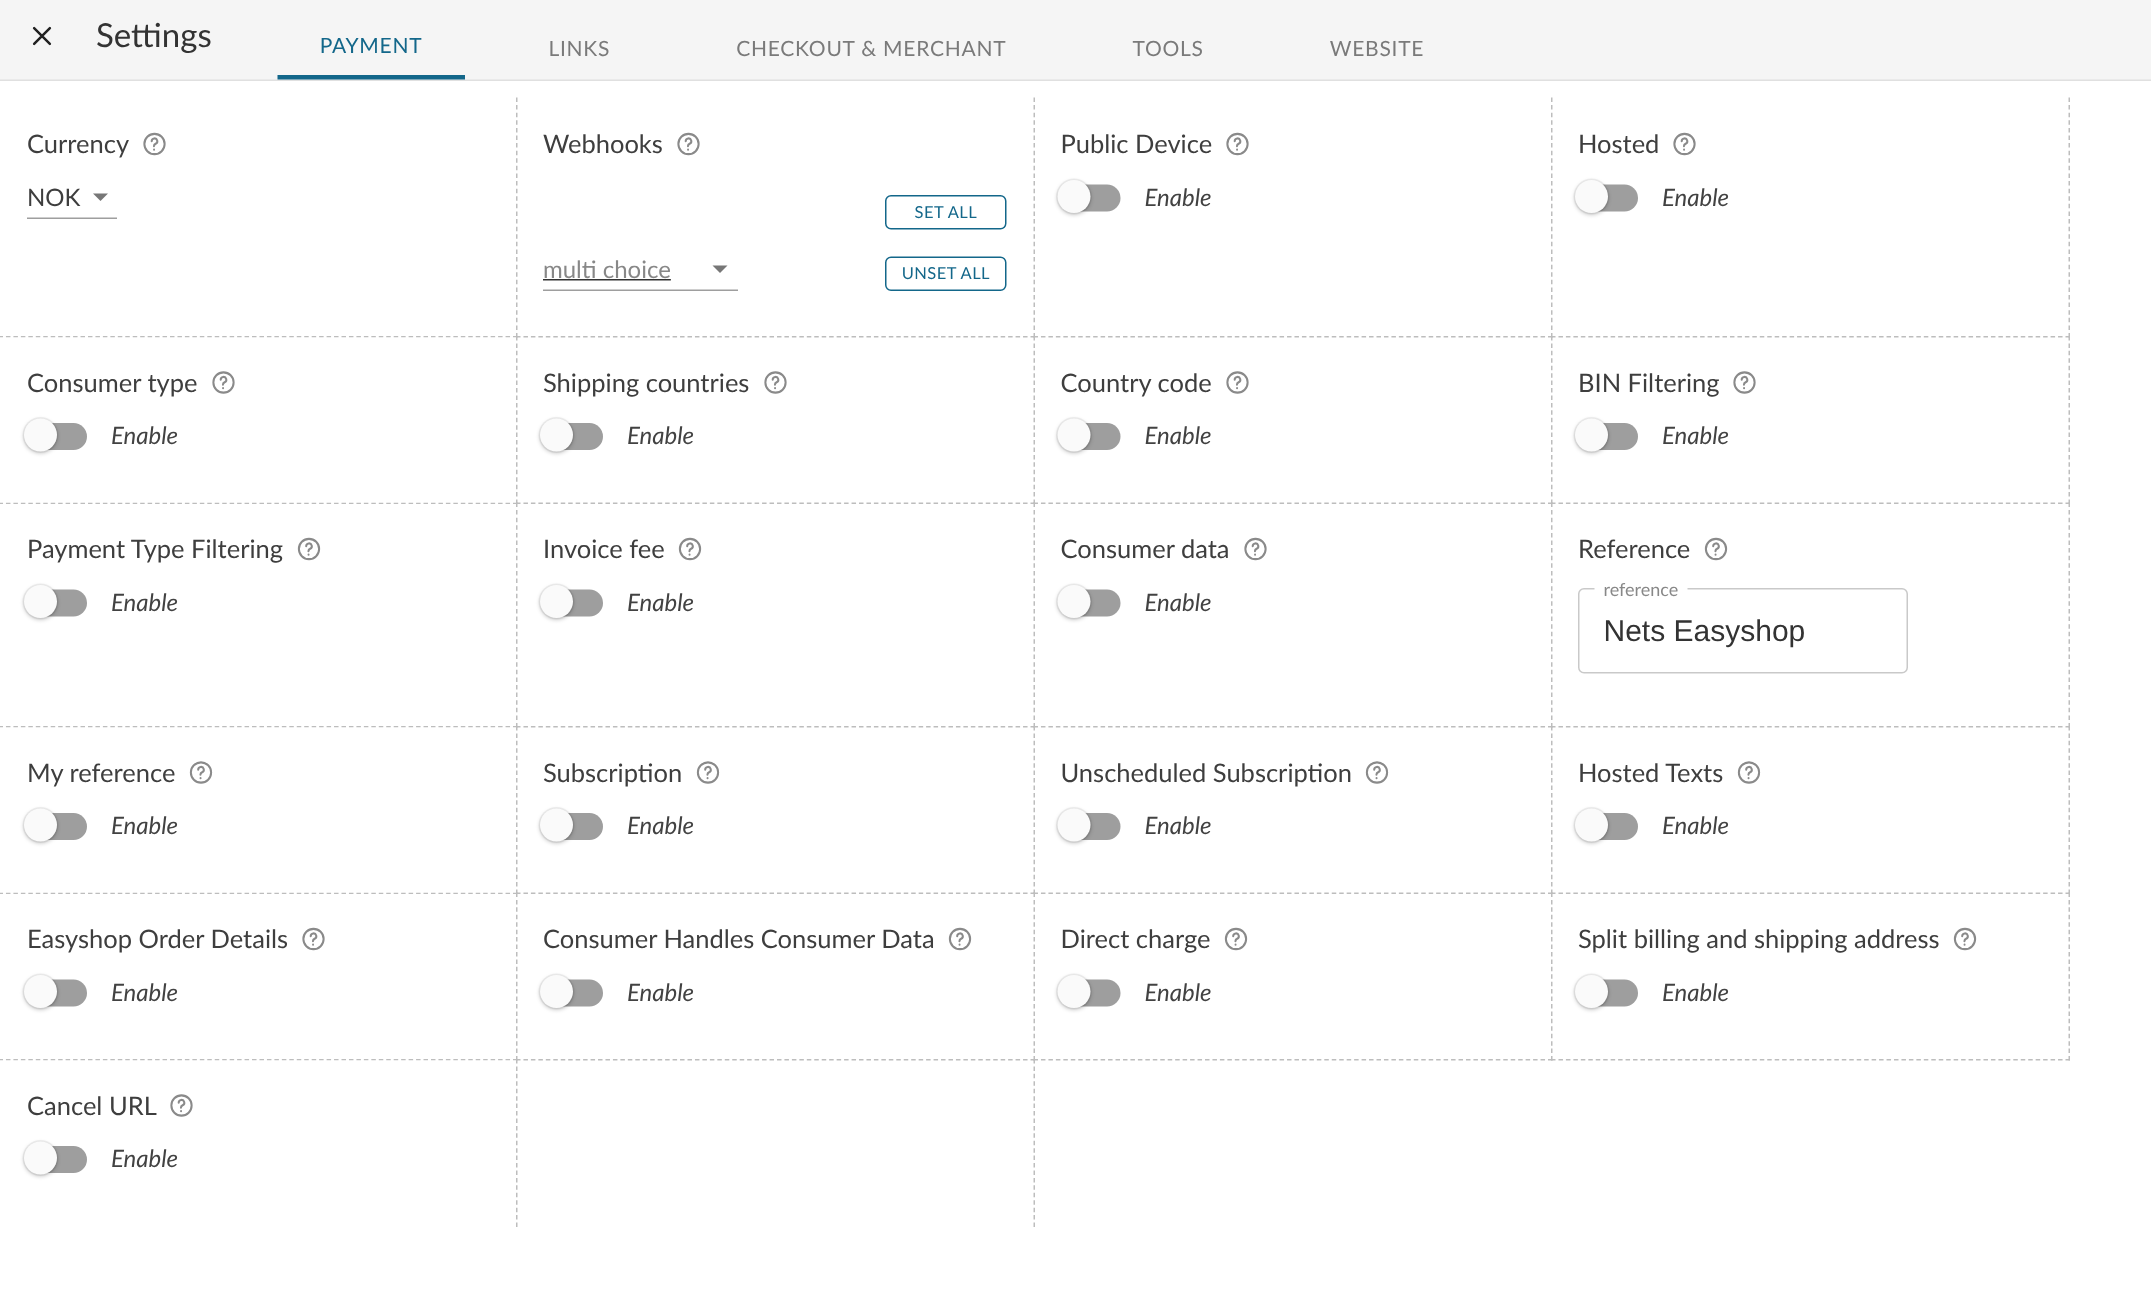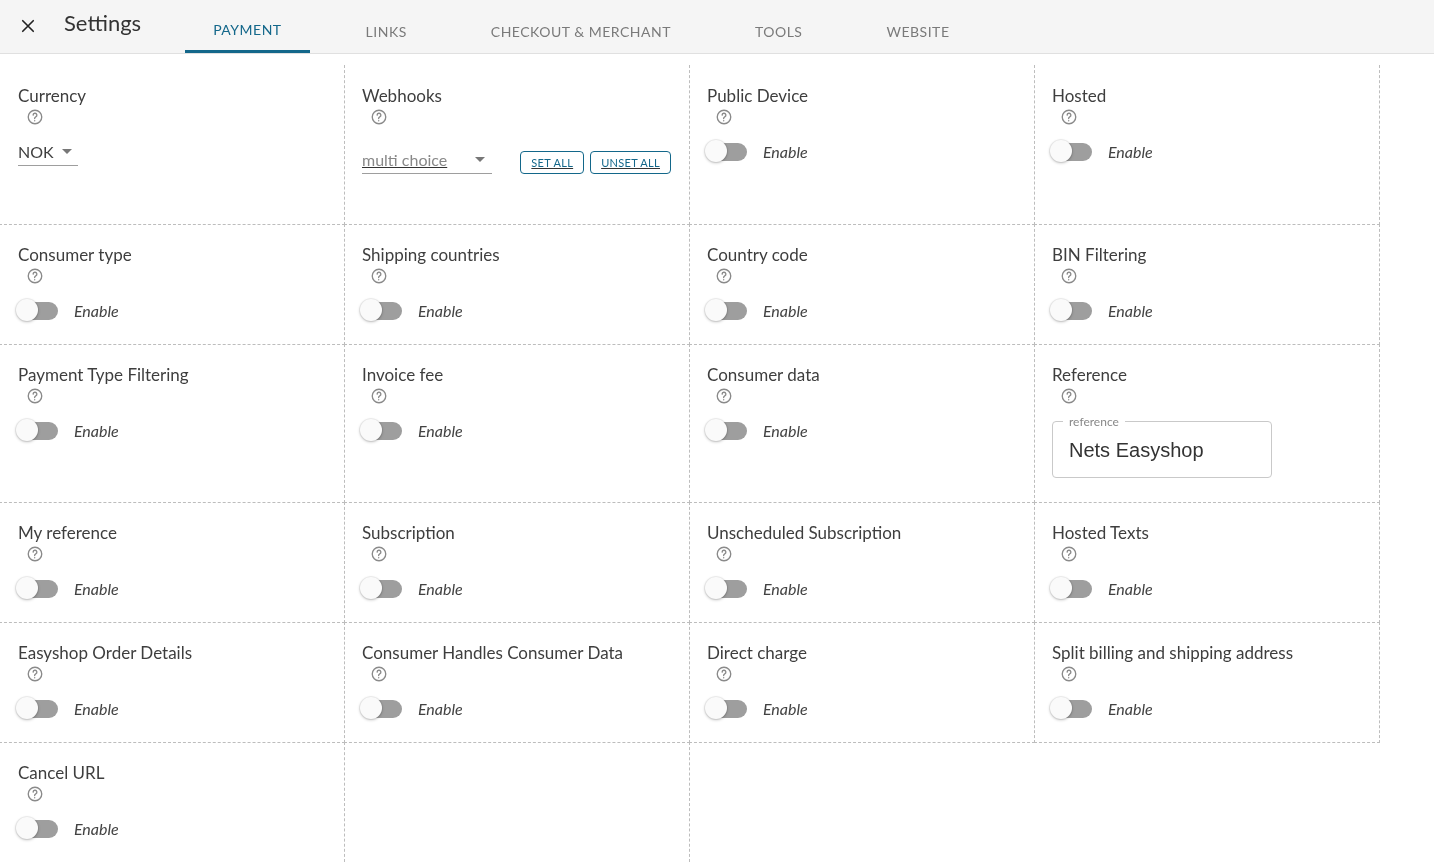--- a/index.html
+++ b/index.html
@@ -7,20 +7,21 @@
     margin: 0; padding: 0;
     font-family: "Segoe UI", "Lato", -apple-system, Helvetica, Arial, sans-serif;
     background: #fff;
     color: #333;
     width: 1434px;
   }
 
   
   .header {
     display: flex;
+    align-items: flex-end;
     background: #f5f5f5;
     border-bottom: 1px solid #e0e0e0;
     height: 54px;
     padding: 0 0 0 6px;
   }
   .close-btn {
     width: 44px; height: 54px;
     display: flex; align-items: center; justify-content: center;
     cursor: pointer;
   }
@@ -70,24 +71,22 @@
     border-left: none;
     padding: 20px 18px 24px 18px;
     min-height: 112px;
     position: relative;
     margin-left: -1px;
     margin-top: -1px;
   }
   .grid .card:nth-child(4n+1) { border-left: none; }
   .card-head {
     display: flex;
-    justify-content: space-between;
     align-items: flex-start;
     margin-bottom: 16px;
-    flex-direction: column;
   }
   .card-title {
     font-size: 17px;
     color: #3e3e3e;
   }
   .help-icon {
     width: 18px; height: 18px;
     color: #8a8a8a;
     cursor: pointer;
     flex-shrink: 0;
@@ -140,21 +139,21 @@
 
   
   .webhooks-body {
     display: flex;
     align-items: flex-end;
     justify-content: space-between;
     gap: 12px;
     margin-top: 24px;
   }
   .webhooks-select { min-width: 130px; text-decoration: underline; }
-  .btn-stack { display: flex; flex-direction: row; gap: 6px; text-decoration: underline; }
+  .btn-stack { display: flex; flex-direction: column; gap: 18px; }
   .chip-btn {
     border: 1px solid #13678a;
     color: #13678a;
     background: #fff;
     font-size: 11px;
     letter-spacing: 0.3px;
     padding: 4px 10px;
     border-radius: 4px;
     cursor: pointer;
     text-align: center;

